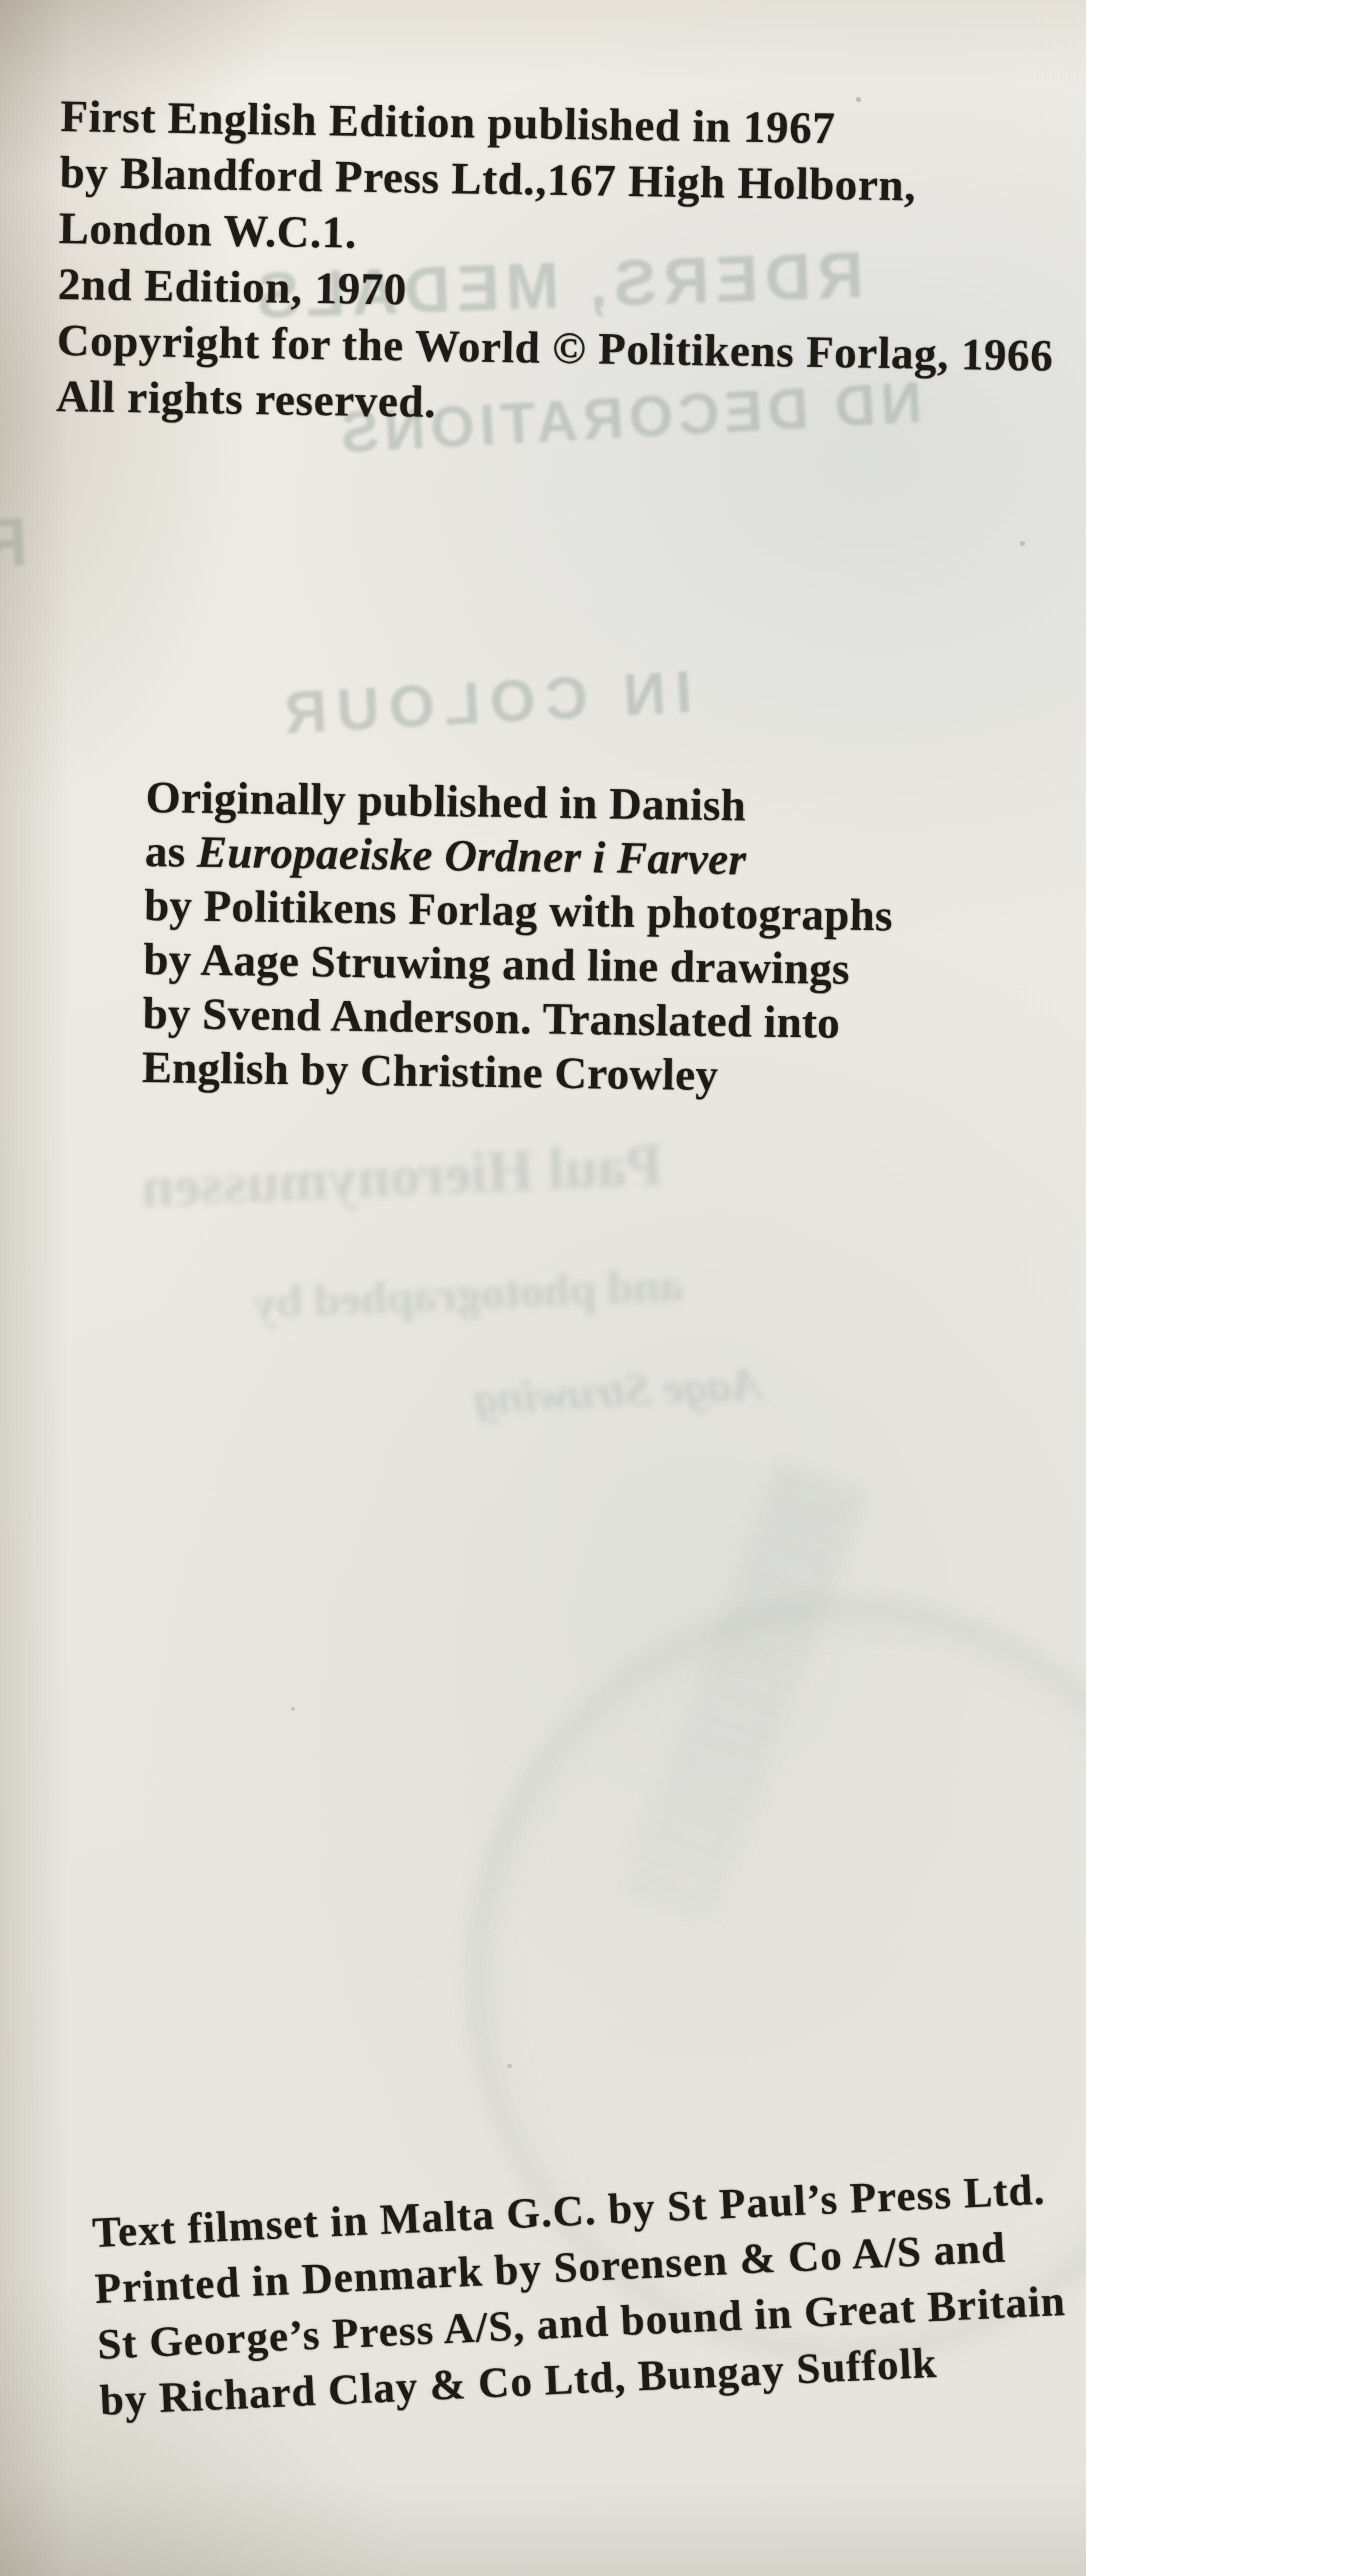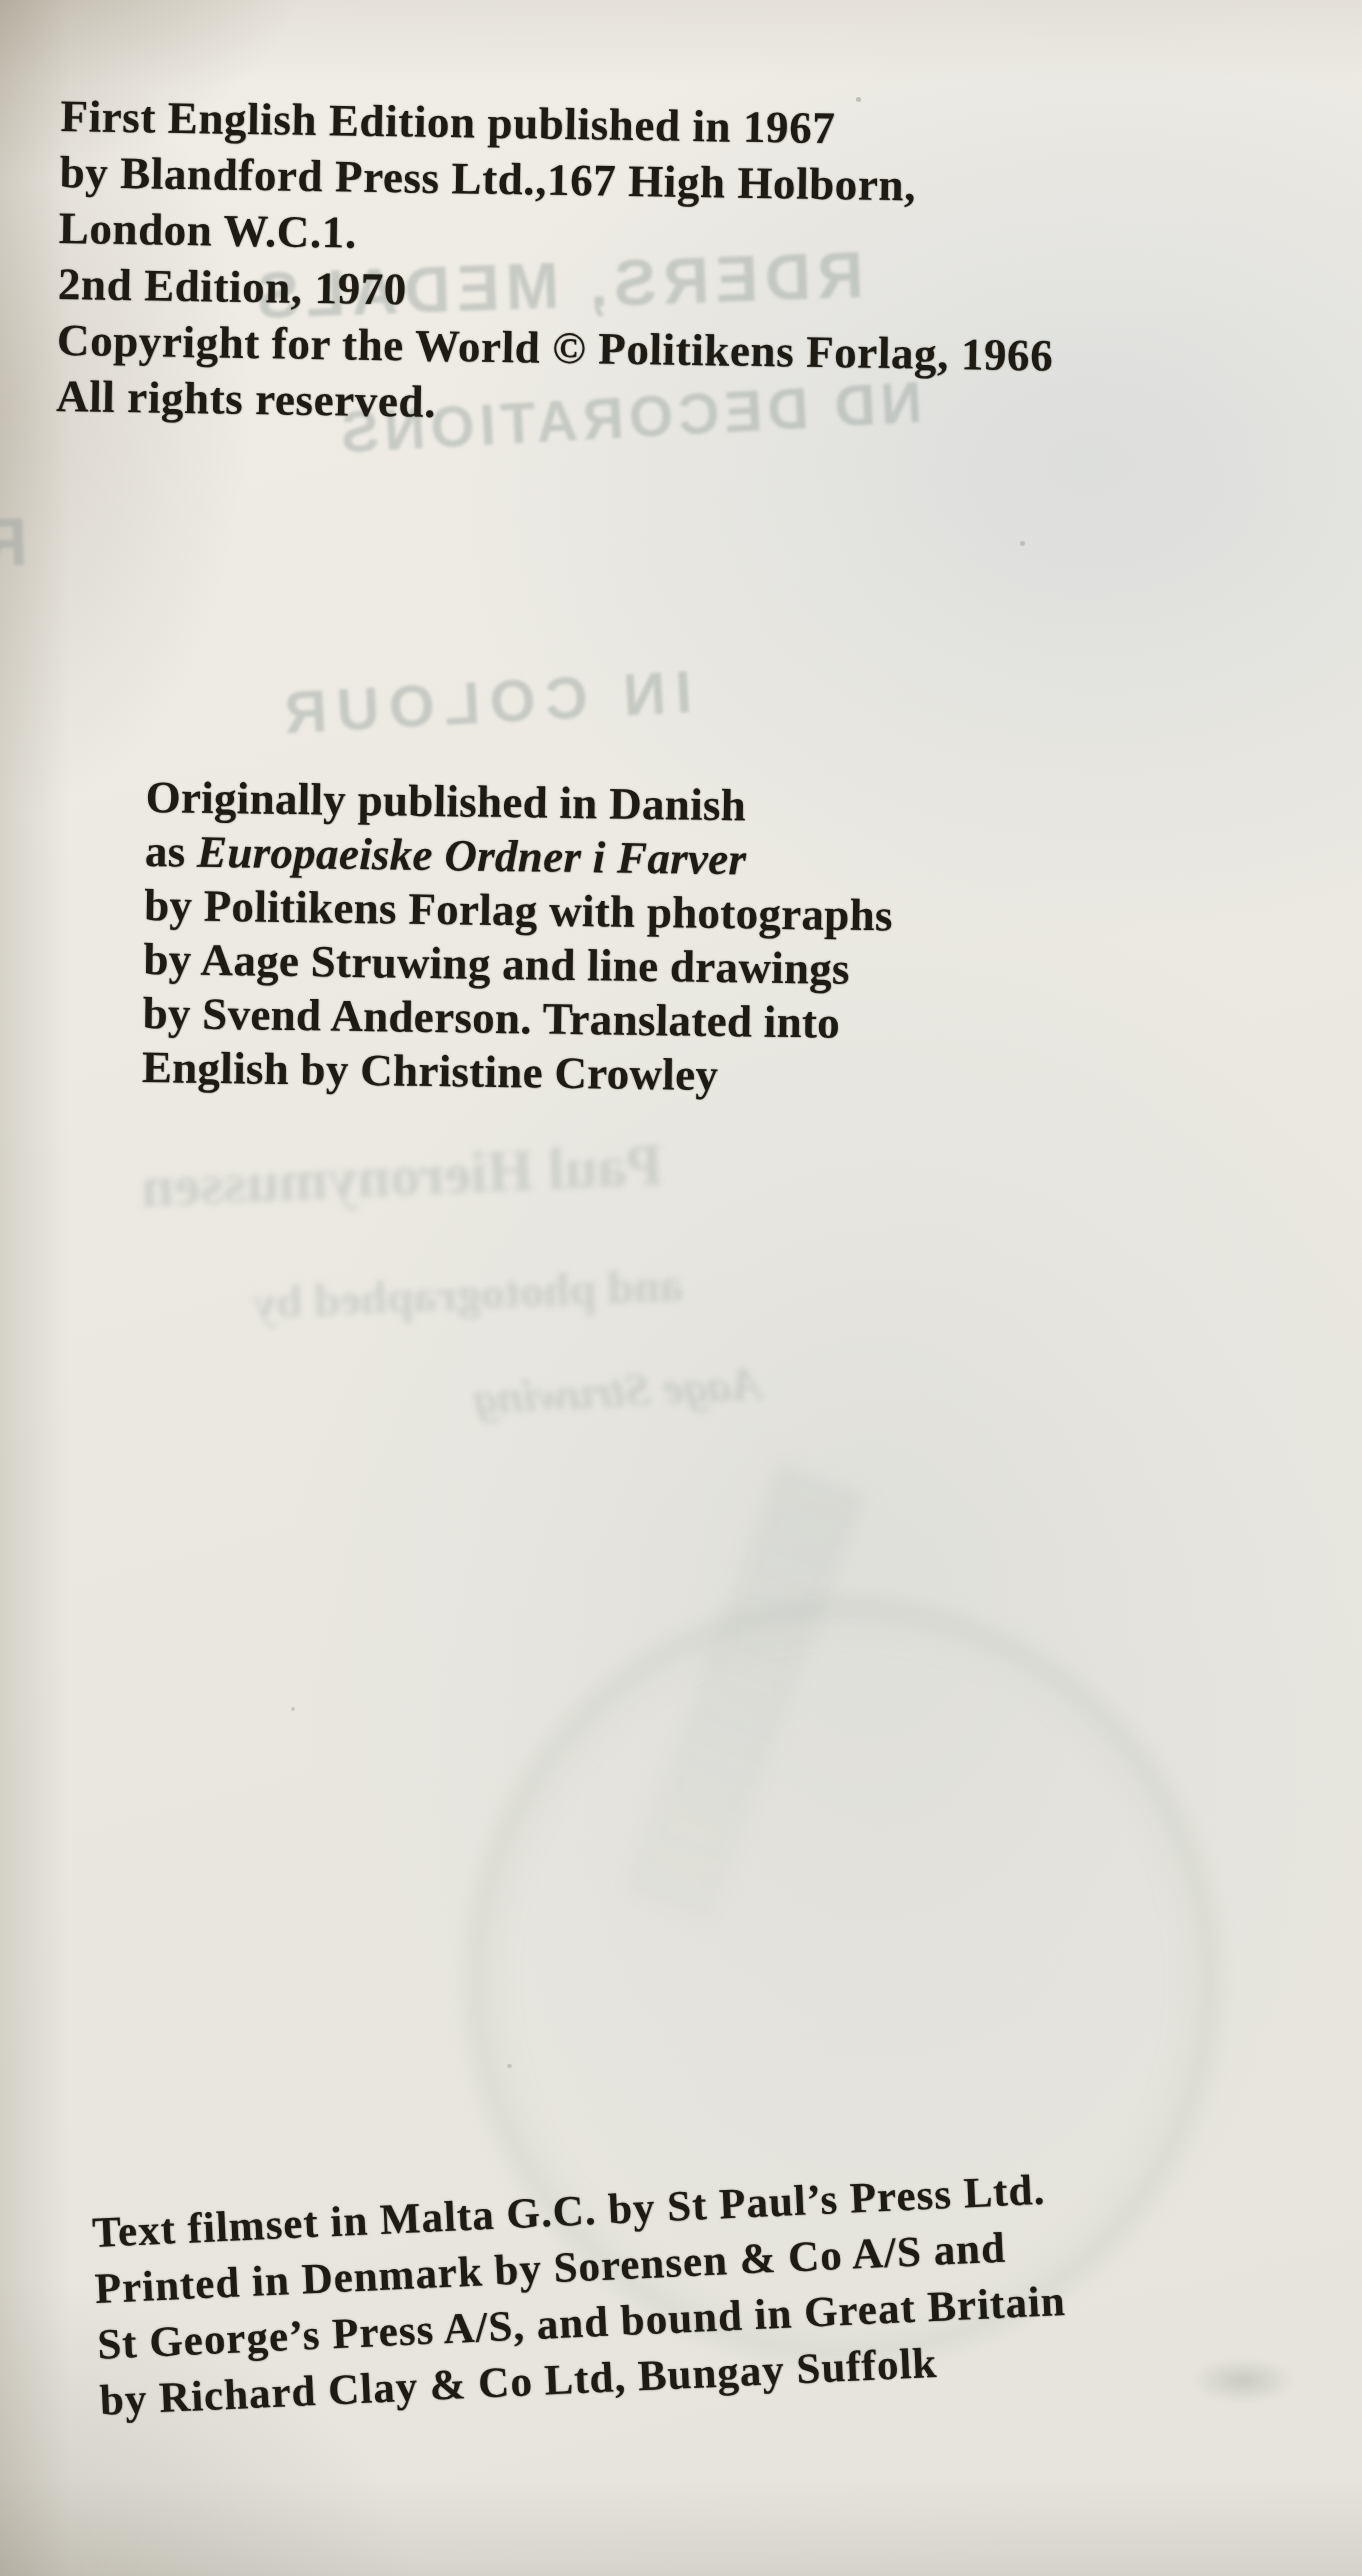--- a/index.html
+++ b/index.html
@@ -1,20 +1,20 @@
 <!DOCTYPE html>
 <html style="font-size:10.2px"><head>
 <meta charset="utf-8">
 <style>
   html, body { margin: 0; padding: 0; }
   body { width: 1362px; height: 2576px; overflow: hidden; }
 
   #page {
     position: relative;
-    width: 1362px;
+    width: 1086px;
     height: 2576px;
     overflow: hidden;
     background-color: #e9e7e0;
     background-image:
       radial-gradient(958px 703px at 80% 18%, rgba(198,205,211,0.42), rgba(198,205,211,0) 68%),
       radial-gradient(831px 1086px at 64% 62%, rgba(199,204,205,0.28), rgba(199,204,205,0) 70%),
       radial-gradient(486px 358px at -3% -3%, rgba(104,92,68,0.40), rgba(104,92,68,0) 74%),
       radial-gradient(358px 575px at 0% 16%, rgba(125,114,92,0.20), rgba(125,114,92,0) 70%),
       radial-gradient(607px 479px at -2% 102%, rgba(118,110,90,0.26), rgba(118,110,90,0) 74%),
       linear-gradient(to right, rgba(128,118,96,0.20), rgba(128,118,96,0) 70px),

